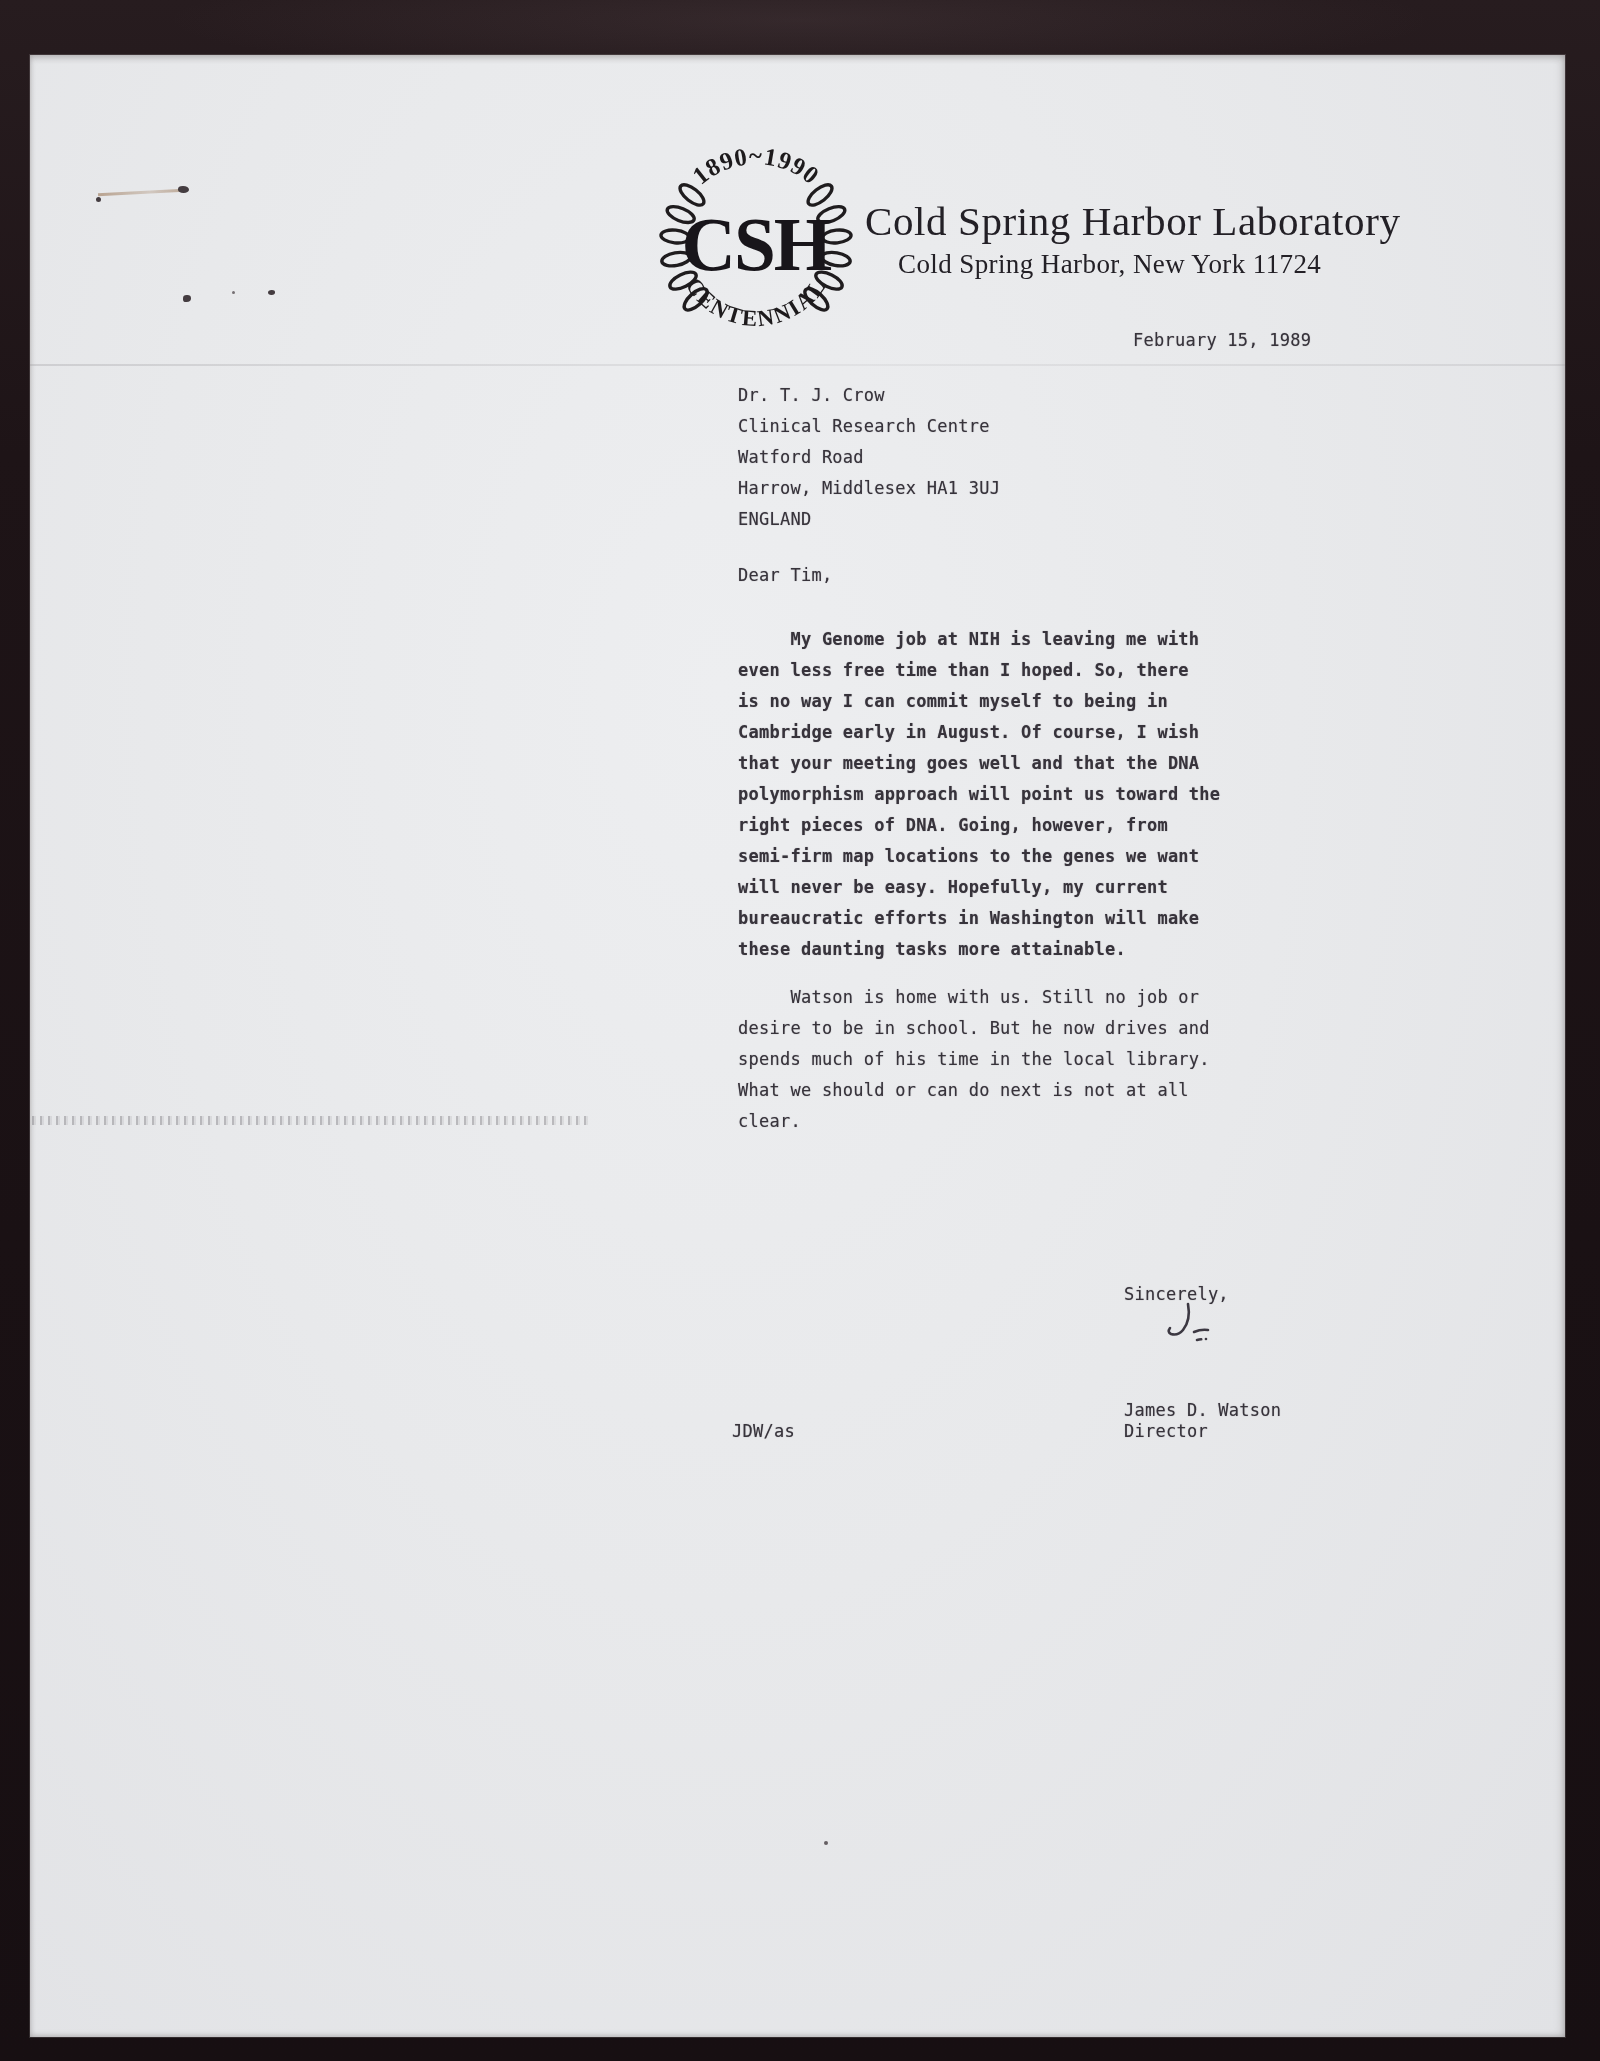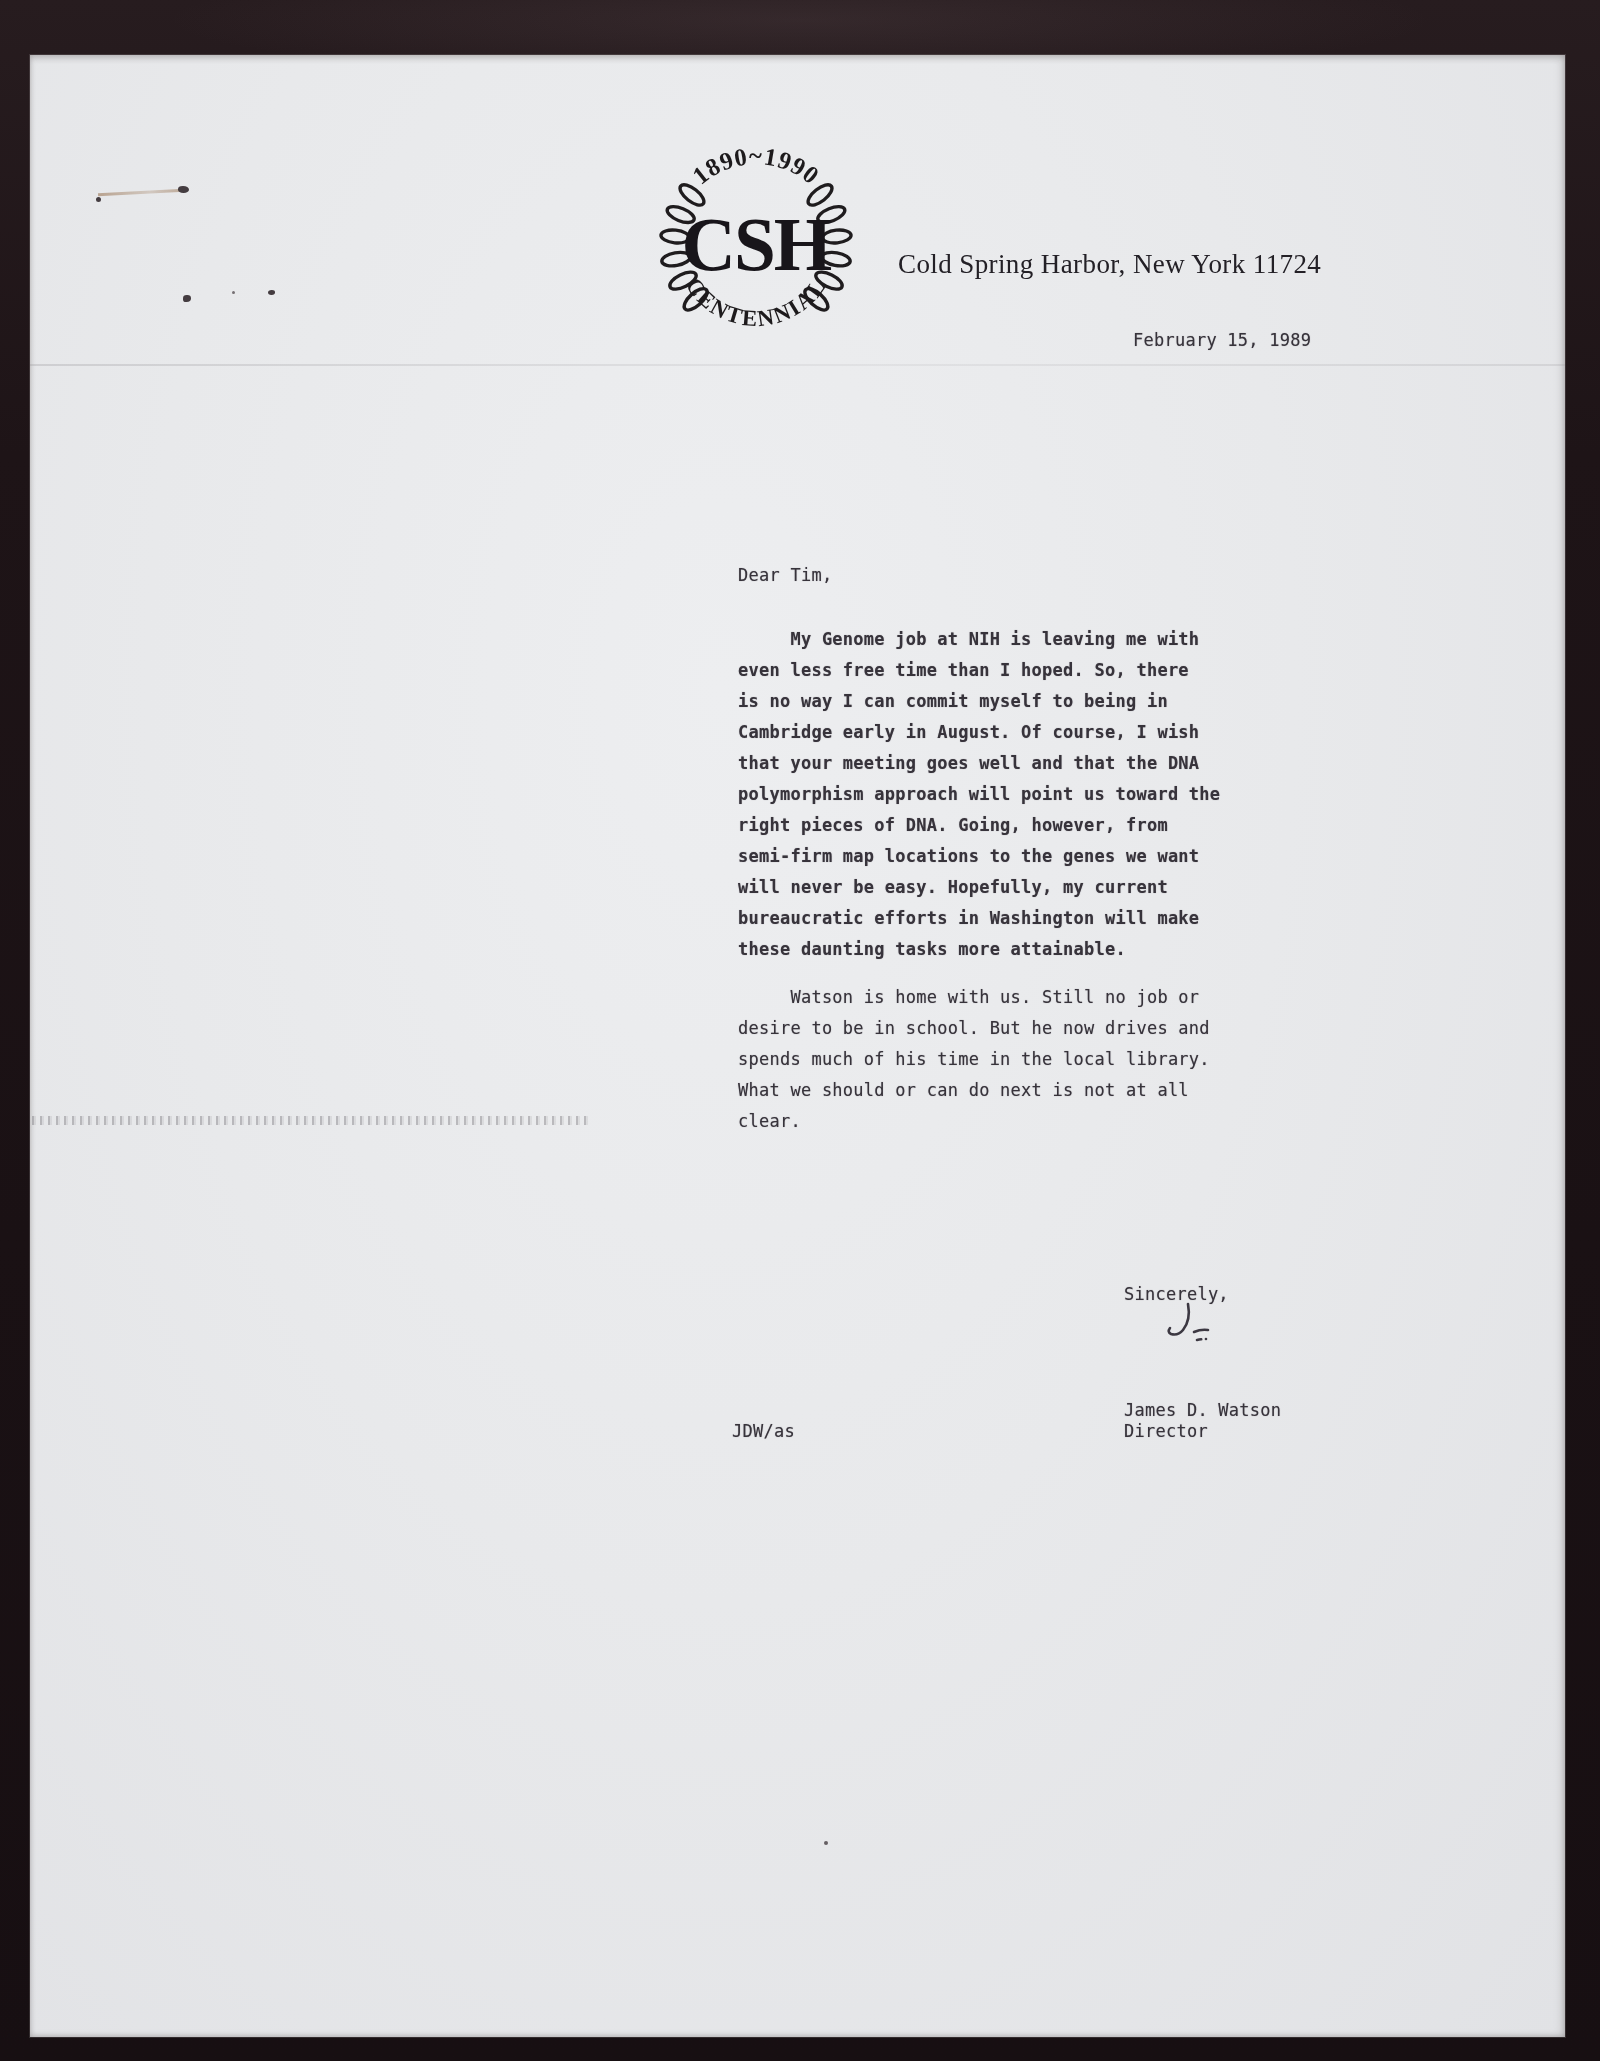--- a/index.html
+++ b/index.html
@@ -101,23 +101,29 @@
       </g>
       <text font-family="Liberation Serif, DejaVu Serif, serif" font-size="25" font-weight="bold" fill="#1d1a1c" letter-spacing="1">
         <textPath href="#arcTop" startOffset="50%" text-anchor="middle">1890~1990</textPath>
       </text>
       <text font-family="Liberation Serif, DejaVu Serif, serif" font-size="23" font-weight="bold" fill="#1d1a1c" letter-spacing="2">
         <textPath href="#arcBot" startOffset="50%" text-anchor="middle">CENTENNIAL</textPath>
       </text>
       <text x="105" y="122" text-anchor="middle" font-family="Liberation Serif, DejaVu Serif, serif" font-size="76" font-weight="bold" fill="#18151a" letter-spacing="-2">CSH</text>
     </svg>
 
+    <div class="serif orgname">Cold Spring Harbor Laboratory</div>
     <div class="serif orgaddr">Cold Spring Harbor, New York 11724</div>
 
     <div class="mono date">February 15, 1989</div>
+    <div class="mono recipient">Dr. T. J. Crow
+Clinical Research Centre
+Watford Road
+Harrow, Middlesex HA1 3UJ
+ENGLAND</div>
     <div class="mono salutation">Dear Tim,</div>
     <div class="mono p1">     My Genome job at NIH is leaving me with
 even less free time than I hoped. So, there
 is no way I can commit myself to being in
 Cambridge early in August. Of course, I wish
 that your meeting goes well and that the DNA
 polymorphism approach will point us toward the
 right pieces of DNA. Going, however, from
 semi-firm map locations to the genes we want
 will never be easy. Hopefully, my current

